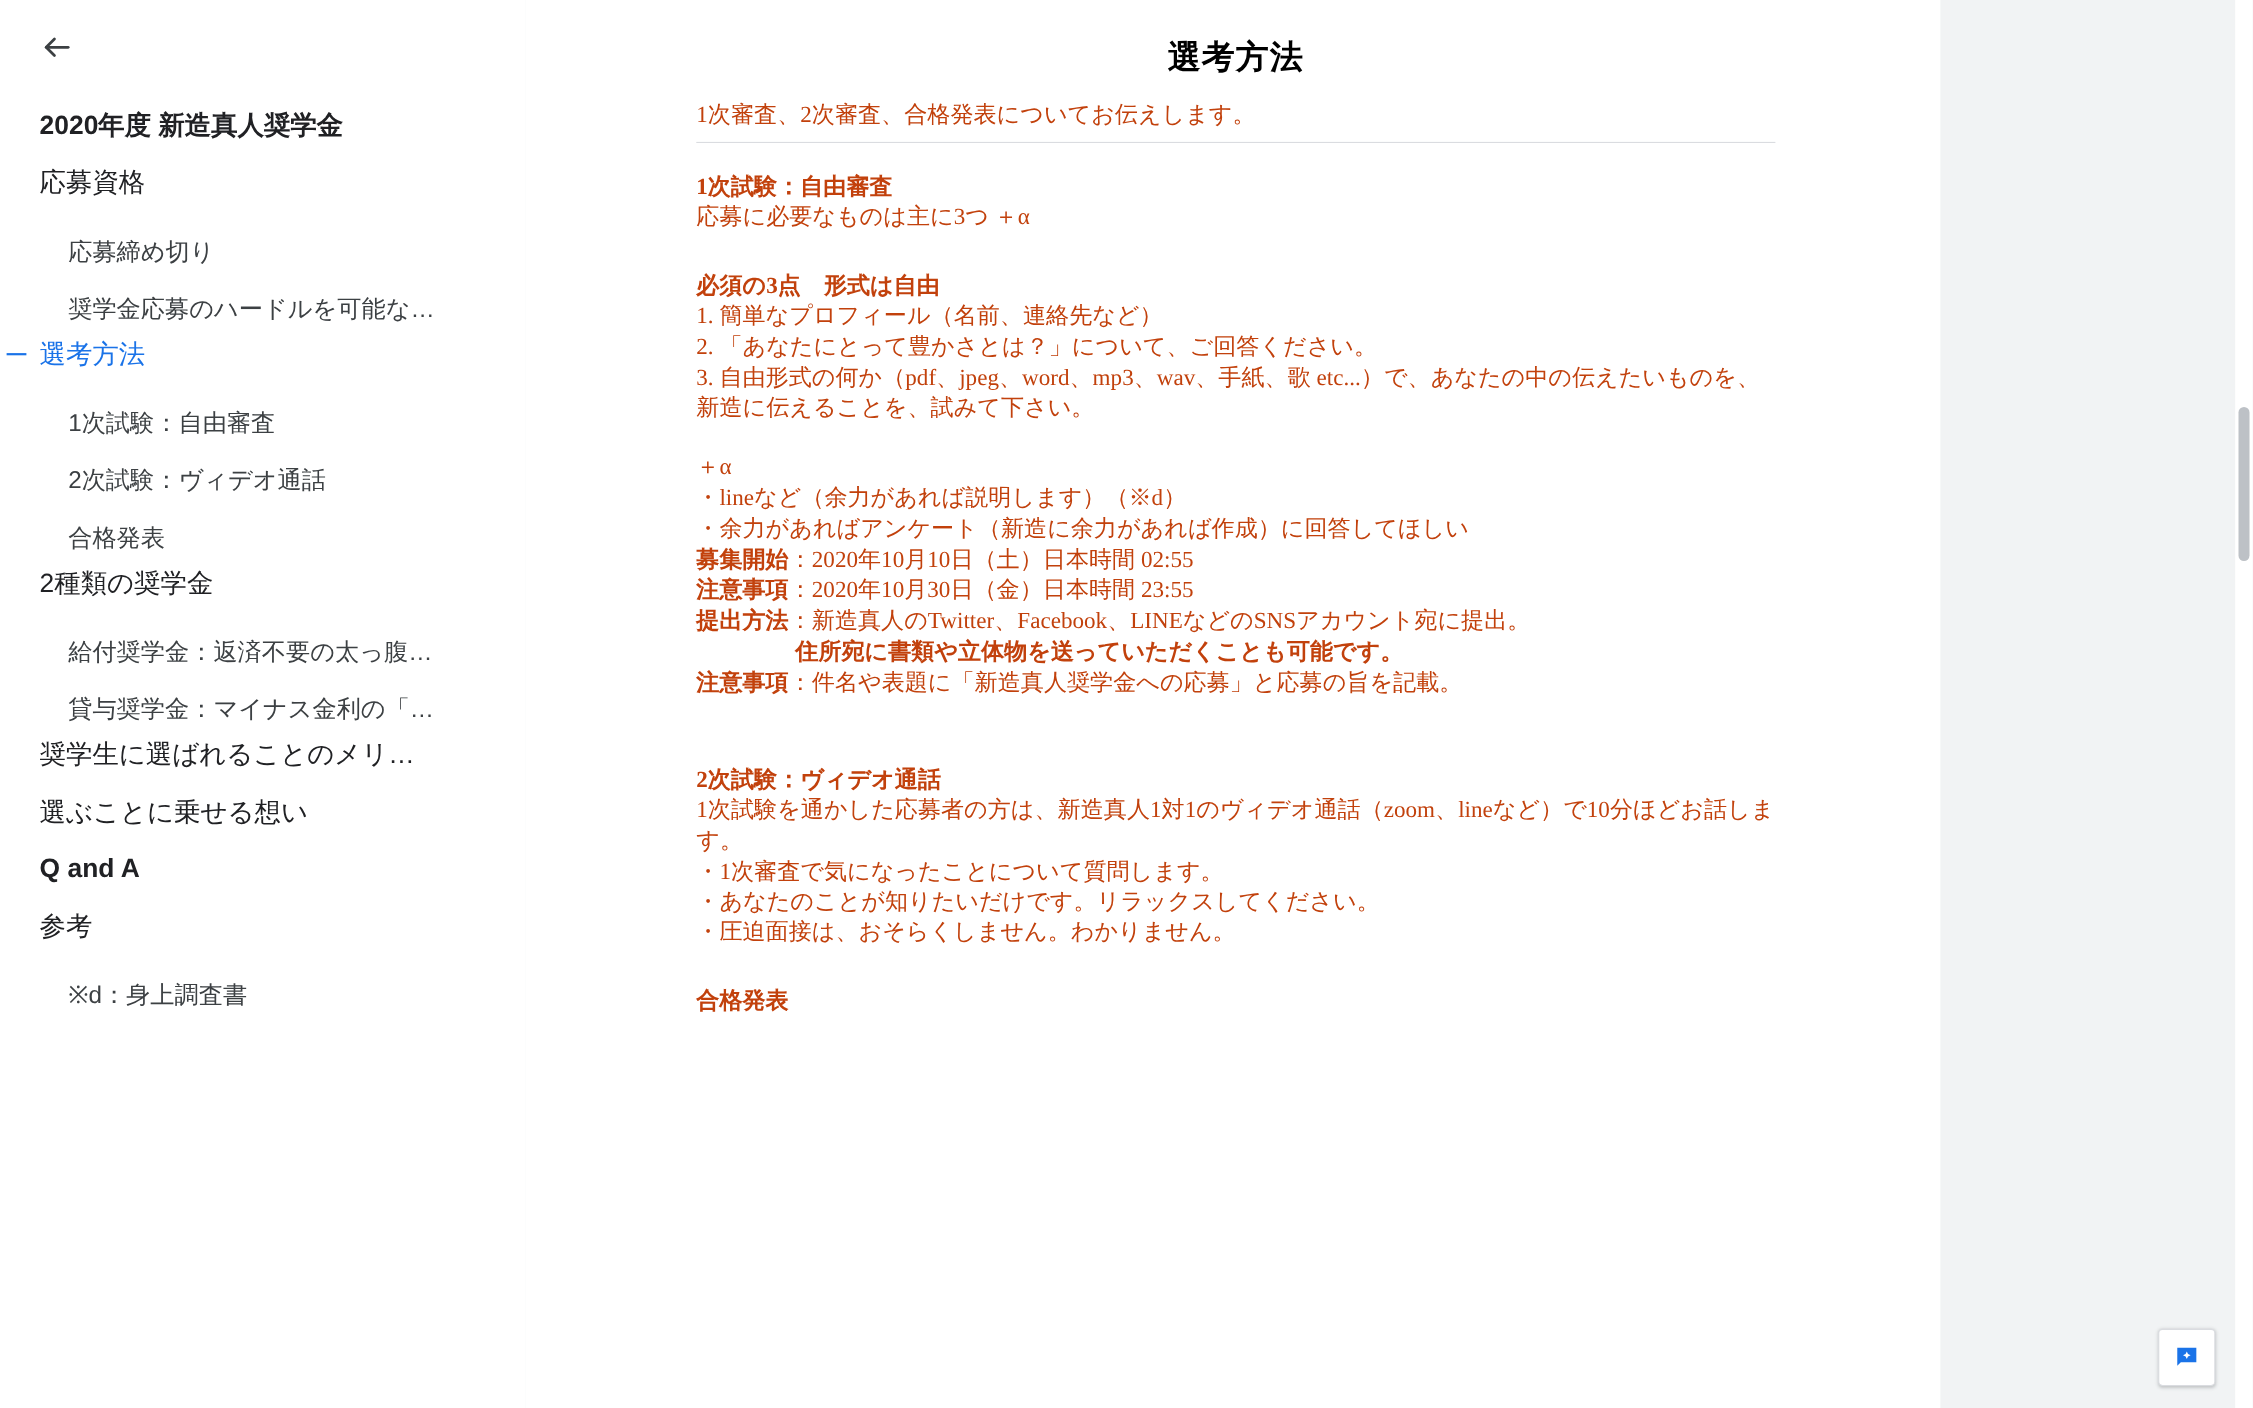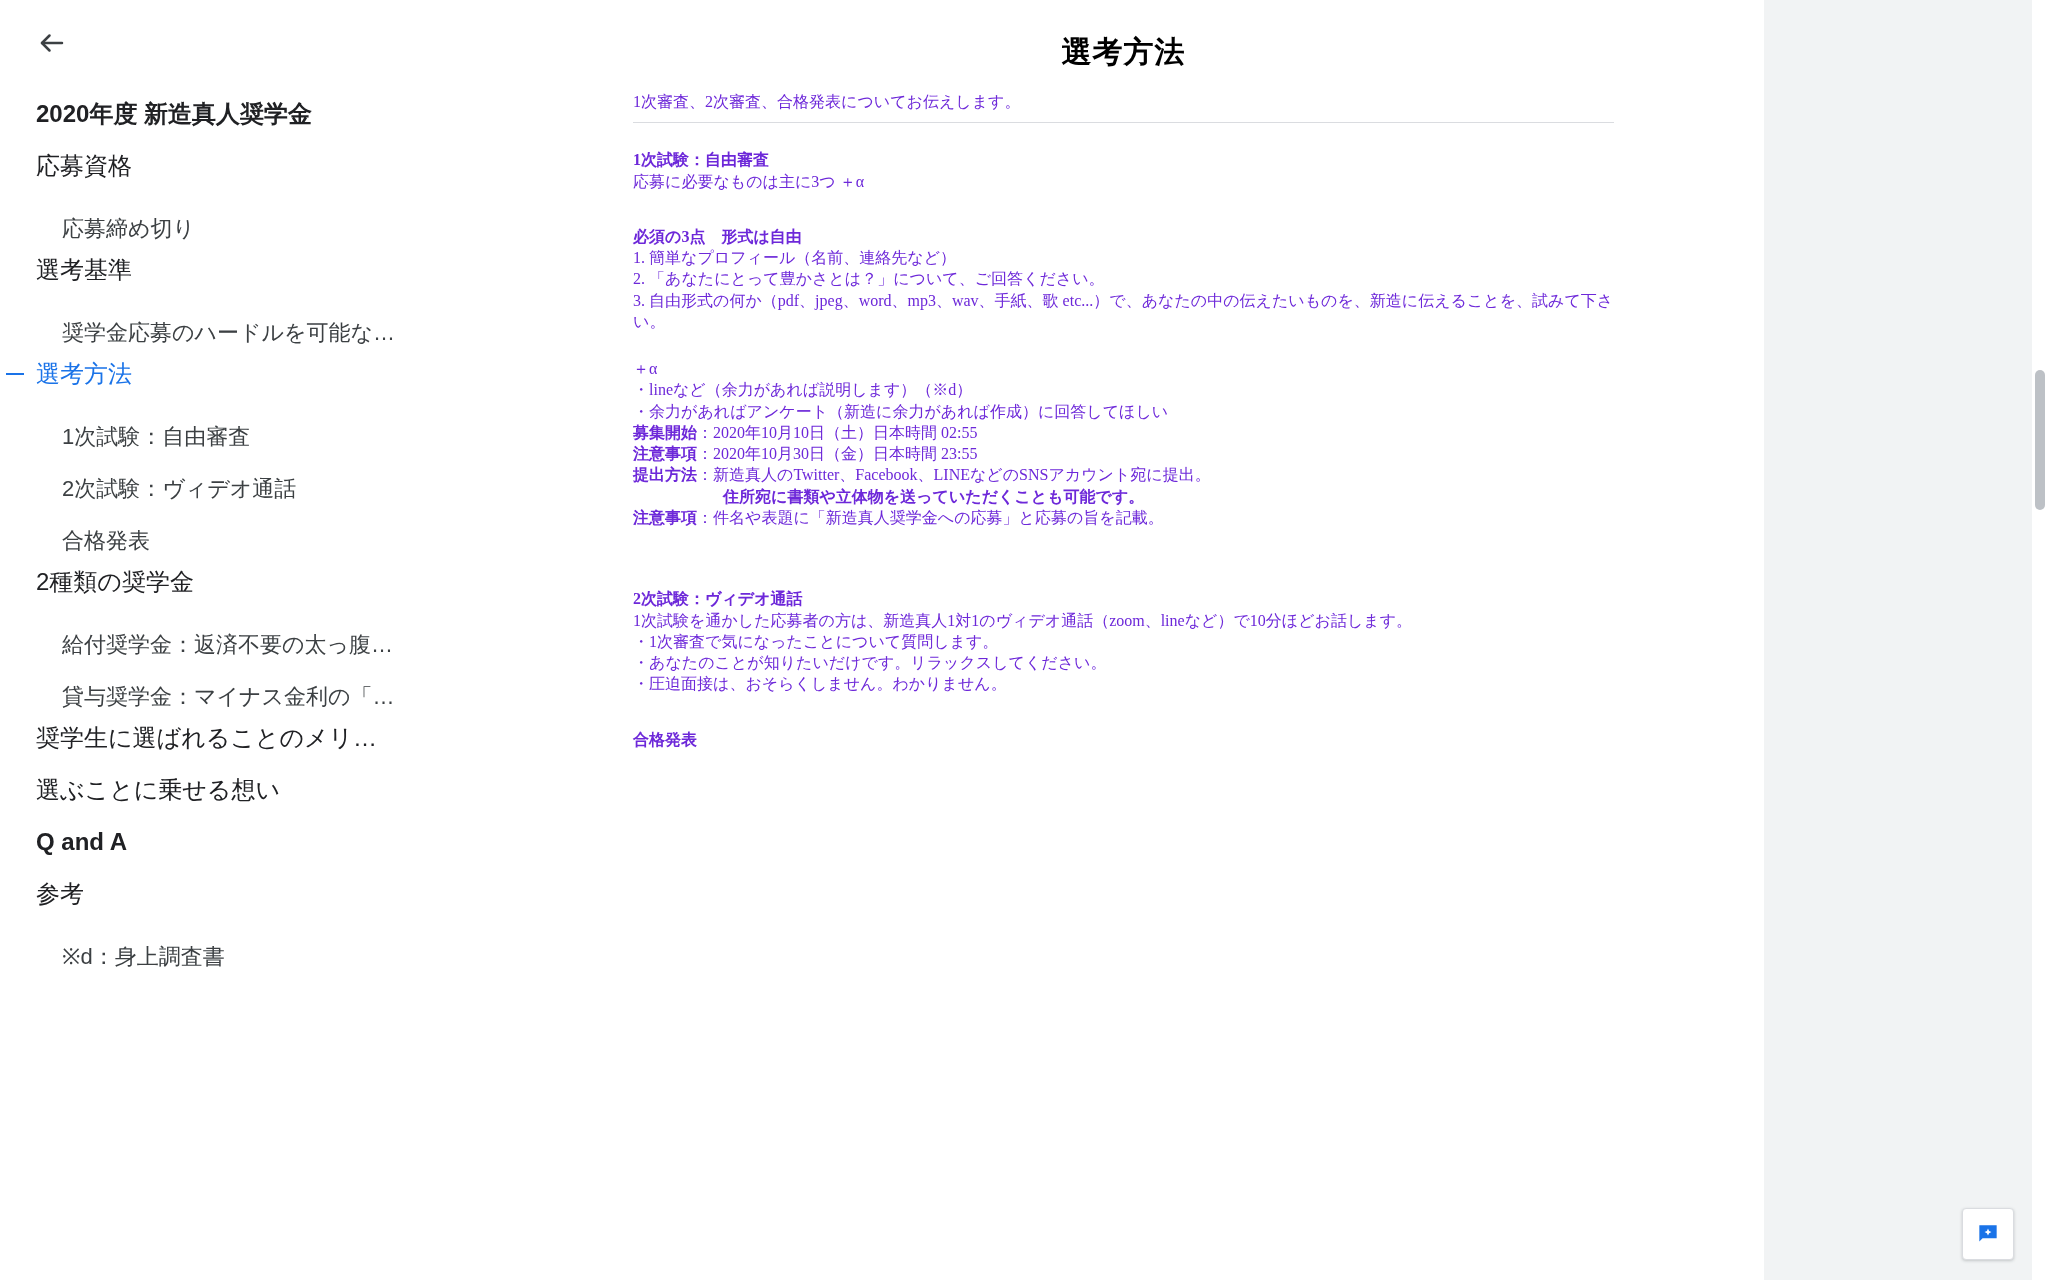--- a/index.html
+++ b/index.html
@@ -92,23 +92,23 @@
   }
   .doc-title {
     text-align: center;
     font-size: 30px;
     font-weight: 700;
     color: #000;
     margin: 12px 0 18px 0;
     letter-spacing: 1px;
   }
   .doc-line {
-    font-size: 16px;
+    font-size: 21px;
     line-height: 1.33;
-    color: #6d28d9;
+    color: #c2410c;
     margin: 0;
     white-space: pre-wrap;
   }
   .hr {
     border: 0;
     border-top: 1px solid #dadce0;
     margin: 10px 0 26px 0;
   }
   .b { font-weight: 700; }
   .spacer-lg { height: 34px; }
@@ -168,23 +168,20 @@
     <nav class="nav">
       <div class="nav-item lvl1 bold">
         <span class="label">2020年度 新造真人奨学金</span>
       </div>
       <div class="nav-item lvl1">
         <span class="label">応募資格</span>
       </div>
       <div class="nav-item lvl2">
         <span class="label">応募締め切り</span>
       </div>
-      <div class="nav-item lvl1">
-        <span class="label">選考基準</span>
-      </div>
       <div class="nav-item lvl2">
         <span class="label">奨学金応募のハードルを可能な…</span>
       </div>
       <div class="nav-item lvl1 active">
         <span class="dash"></span>
         <span class="label">選考方法</span>
       </div>
       <div class="nav-item lvl2">
         <span class="label">1次試験：自由審査</span>
       </div>

